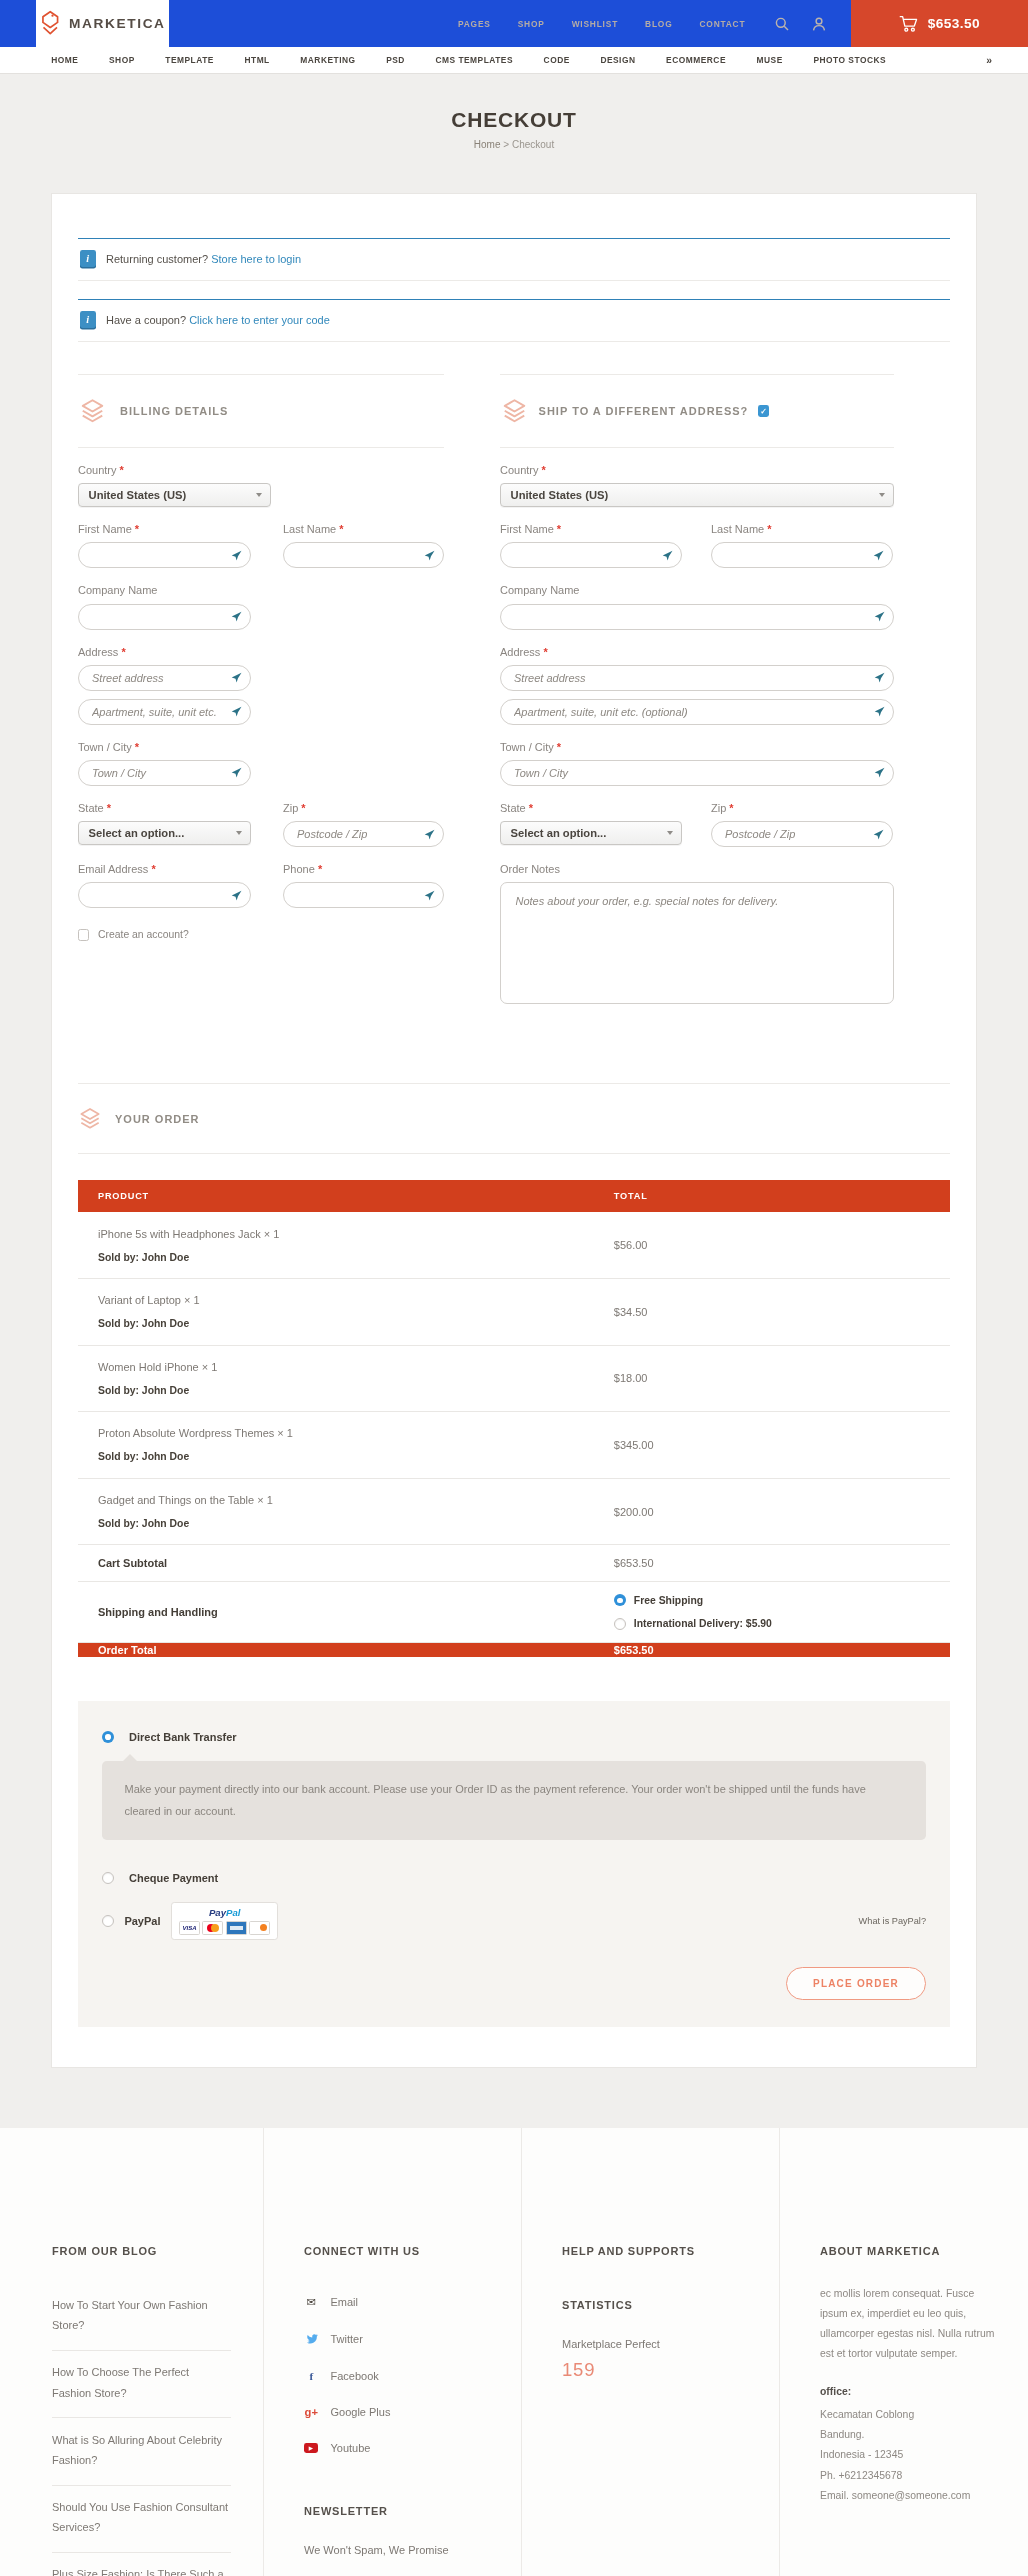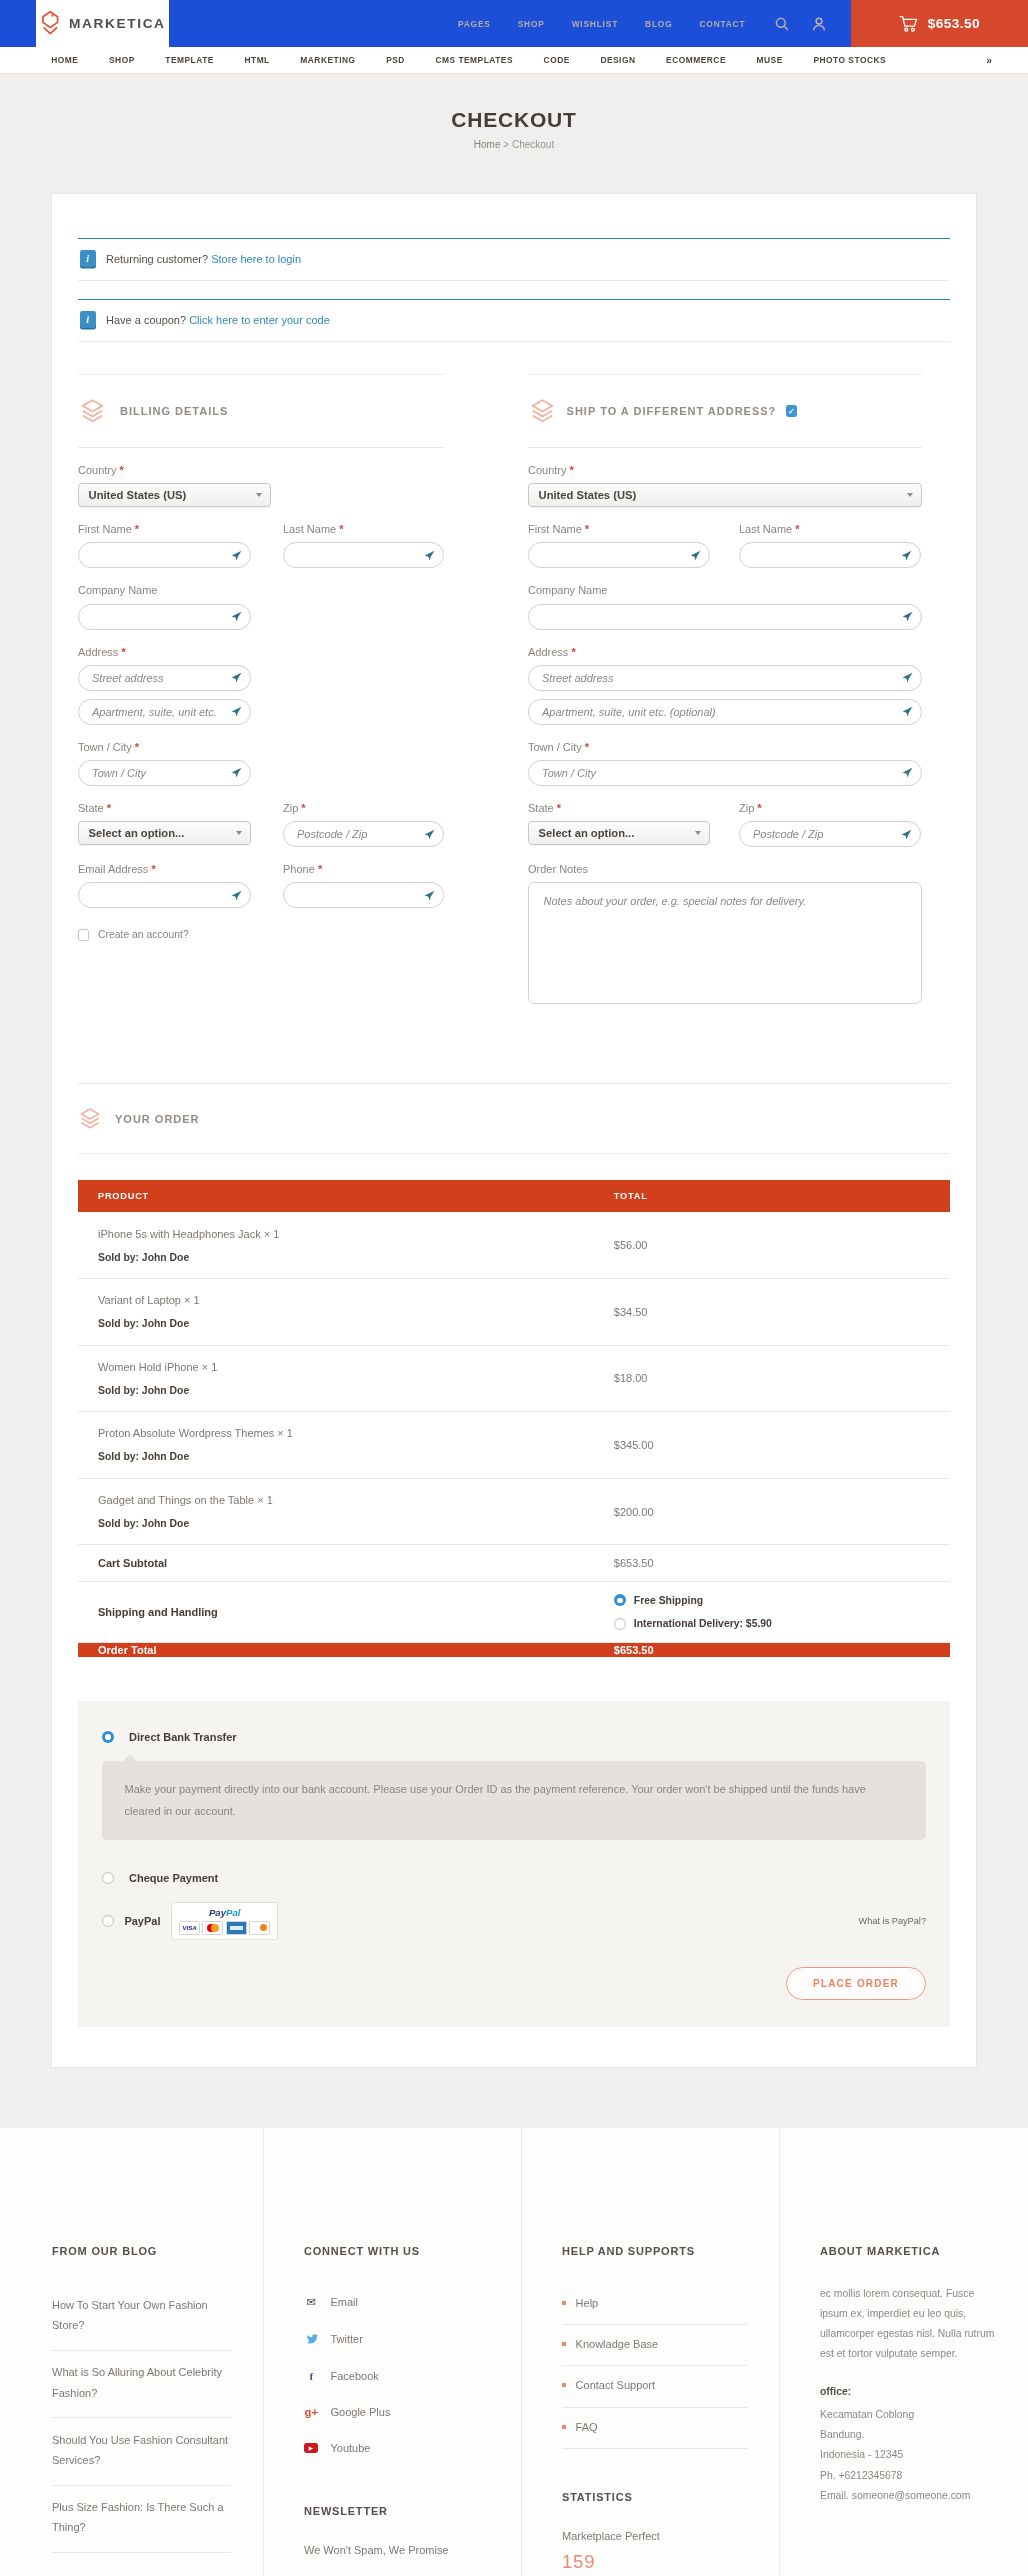--- a/index.html
+++ b/index.html
@@ -36,21 +36,21 @@
 
   .notice { border-top: 1.6px solid #2f81b7; border-bottom: 0.8px solid #eceae7; padding: 11.2px 1.6px 13px;
             display: flex; align-items: center; gap: 10.4px; margin-bottom: 17.7px; }
   .i-badge { width: 16px; height: 17px; background: #3c8fc4; border-radius: 2.4px; color: #fff;
              font-family: "Liberation Serif", serif; font-style: italic; font-weight: bold;
              font-size: 10.4px; display: flex; align-items: center; justify-content: center; box-shadow: 0 1.6px 0 #2b6f9c; }
   .notice .n-text { font-size: 11px; color: #55504a; }
   .notice a { color: #3188bb; text-decoration: none; cursor: pointer; }
 
   
-  .form-grid { display: grid; grid-template-columns: 366px 394px; column-gap: 84px; margin-top: 32px; }
+  .form-grid { display: grid; grid-template-columns: 366px 394px; column-gap: 56px; margin-top: 32px; }
   .sec-rule { border: none; border-top: 0.8px solid #eceae7; }
   .sec-head { display: flex; align-items: center; gap: 13px; padding: 22.5px 0; }
   .sec-head h2 { font-size: 11px; font-weight: bold; letter-spacing: 1px; color: #918c85; }
   .field { margin-top: 16px; }
   .field label { display: block; font-size: 11px; color: #8a8580; margin-bottom: 7.2px; }
   .req { color: #e03c31; font-weight: bold; }
   .two { display: grid; }
   .selectbox { height: 24px; border: 0.8px solid #c9c7c4; border-radius: 4px;
                background: linear-gradient(#fcfcfc, #efefee); display: flex; align-items: center;
                padding: 0 8px 0 9.6px; cursor: pointer; box-shadow: 0 0.8px 0.8px rgba(0,0,0,.05); }
@@ -600,20 +600,21 @@
     </div>
   </section>
 </main>
 
 <footer class="footer">
 
   <div class="fcol">
     <h3>FROM OUR BLOG</h3>
     <div class="blog-list">
       <div>How To Start Your Own Fashion Store?</div>
+      <div>How To Choose The Perfect Fashion Store?</div>
       <div>What is So Alluring About Celebrity Fashion?</div>
       <div>Should You Use Fashion Consultant Services?</div>
       <div>Plus Size Fashion: Is There Such a Thing?</div>
     </div>
   </div>
 
   <div class="fcol">
     <h3>CONNECT WITH US</h3>
     <div class="soc-row">
       <span class="s-ico mail">✉</span>
@@ -642,38 +643,20 @@
       <span class="s-lbl">Youtube</span>
     </div>
 
     <h3 class="nl-head">NEWSLETTER</h3>
     <div class="nl-tag">We Won't Spam, We Promise</div>
 
   </div>
 
   <div class="fcol">
     <h3>HELP AND SUPPORTS</h3>
-    <div class="help-list">
-      <div class="h-row">
-          <span class="h-bullet"></span>
-          <span class="h-lbl">Help</span>
-        </div>
-      <div class="h-row">
-          <span class="h-bullet"></span>
-          <span class="h-lbl">Knowladge Base</span>
-        </div>
-      <div class="h-row">
-          <span class="h-bullet"></span>
-          <span class="h-lbl">Contact Support</span>
-        </div>
-      <div class="h-row">
-          <span class="h-bullet"></span>
-          <span class="h-lbl">FAQ</span>
-        </div>
-    </div>
 
     <h3 class="stats-head">STATISTICS</h3>
     <div class="stat-lbl">Marketplace Perfect</div>
     <div class="stat-val">159</div>
 
   </div>
 
   <div class="fcol">
     <h3>ABOUT MARKETICA</h3>
     <p class="about-text">ec mollis lorem consequat. Fusce ipsum ex, imperdiet eu leo quis, ullamcorper egestas nisl. Nulla rutrum est et tortor vulputate semper.</p>

